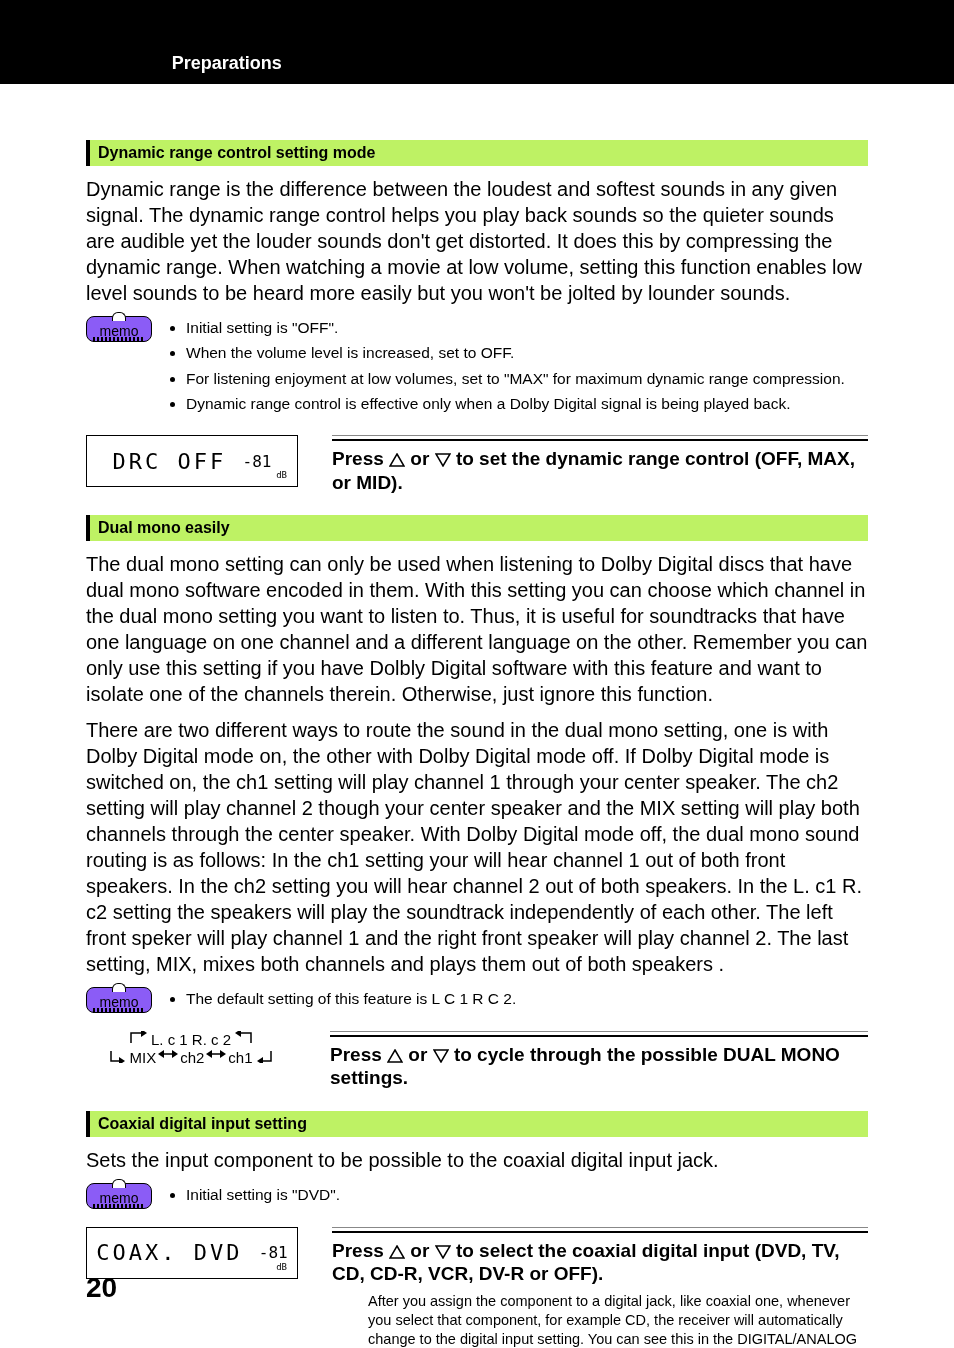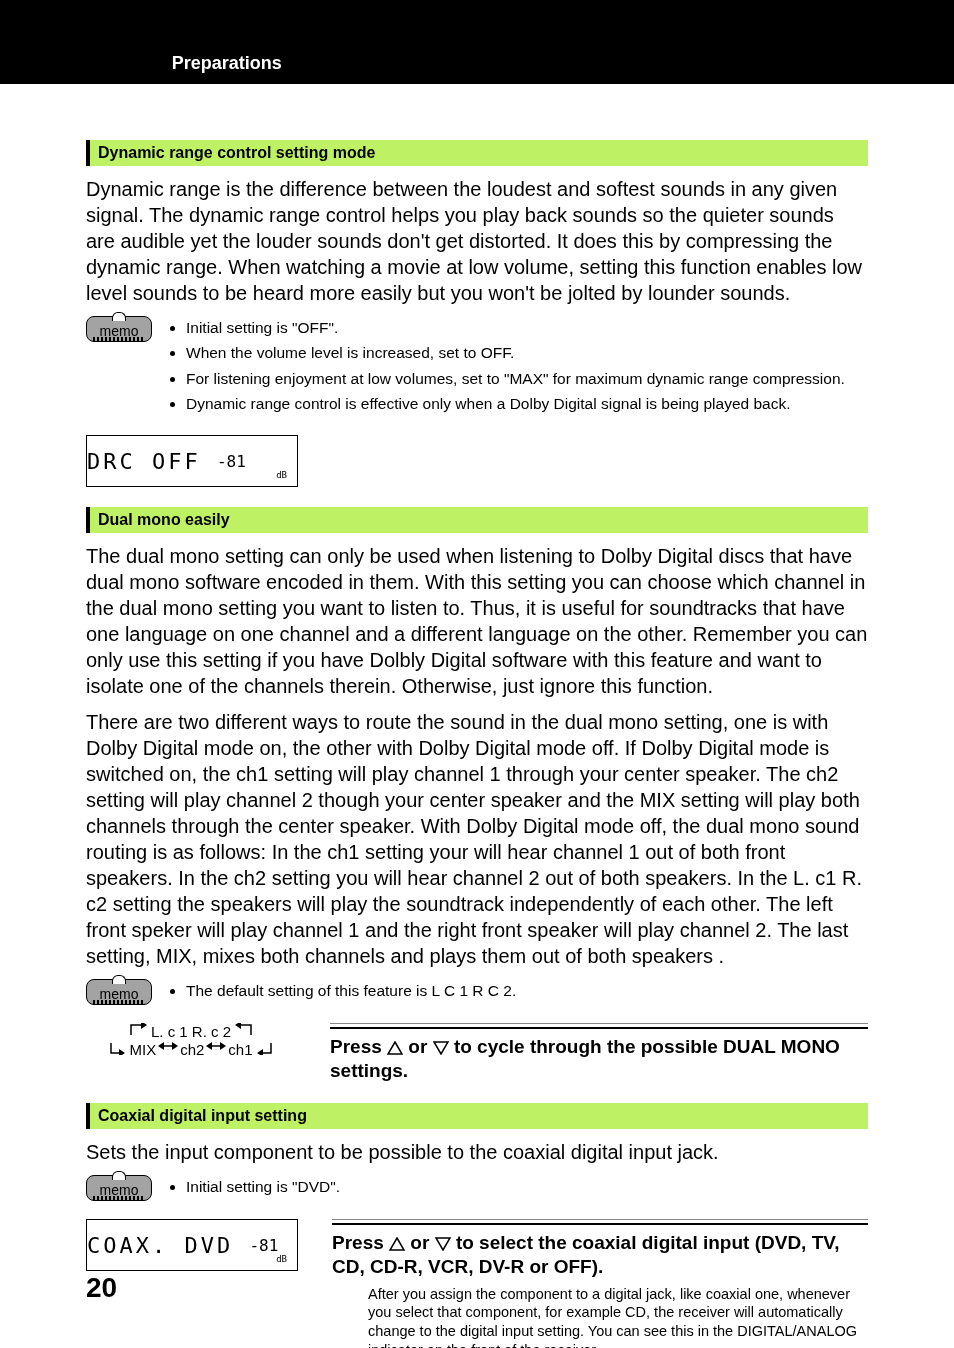--- a/index.html
+++ b/index.html
@@ -3,28 +3,28 @@
 <meta charset="utf-8">
 <style>
   html,body{margin:0;padding:0;background:#fff;font-family:Helvetica,Arial,sans-serif;color:#000;}
   .page{width:954px;height:1348px;position:relative;box-sizing:border-box;}
   .top-bar{background:#000;height:84px;display:flex;align-items:flex-end;padding:0 0 10px 18%;box-sizing:border-box;}
   .top-bar .title{color:#fff;font-weight:bold;font-size:18px;}
   .content{padding:40px 86px 0 86px;}
   .section-heading{background:#bef264;border-left:4px solid #000;padding:4px 8px;font-weight:bold;font-size:16px;margin:16px 0 10px 0;}
   .body-text{font-size:20px;line-height:1.3;margin:0 0 10px 0;}
   .memo-row{display:flex;align-items:flex-start;gap:14px;margin:8px 0 18px 0;}
-  .memo-box{border:1px solid #000;border-radius:8px;padding:6px 8px 2px 8px;font-size:14px;min-width:48px;text-align:center;position:relative;background:#a3a3a3;flex-shrink:0;}
+  .memo-box{border:1px solid #000;border-radius:8px;padding:6px 8px 2px 8px;font-size:14px;min-width:48px;text-align:center;position:relative;background:#8b5cf6;flex-shrink:0;}
   .memo-box::before{content:"";position:absolute;top:-5px;left:50%;width:12px;height:8px;border:1px solid #000;border-bottom:none;border-radius:6px 6px 0 0;transform:translateX(-50%);background:#fff;}
   .memo-box::after{content:"";position:absolute;bottom:-1px;left:6px;right:6px;height:5px;background:repeating-linear-gradient(90deg,#000 0 2px,transparent 2px 4px);}
   .memo-row ul{margin:0;padding-left:20px;font-size:15.5px;line-height:1.5;}
   .memo-row ul li{margin:0 0 2px 0;}
   .justify{text-align:justify;}
   .instruction-block{display:flex;align-items:flex-start;gap:34px;margin:6px 0 20px 0;}
-  .display-box{border:1px solid #000;width:210px;height:50px;display:flex;align-items:center;font-family:monospace;font-size:22px;letter-spacing:3px;flex-shrink:0;position:relative;}
+  .display-box{border:1px solid #000;width:210px;height:50px;display:flex;align-items:center;justify-content:center;font-family:monospace;font-size:22px;letter-spacing:3px;flex-shrink:0;position:relative;}
   .display-box .db{font-size:9px;position:absolute;right:10px;bottom:6px;letter-spacing:0;}
   .display-box .neg81{font-size:16px;letter-spacing:0;}
   .inst-text{flex:1;}
   .inst-text .rule{border-top:1px solid #888;border-bottom:2px solid #000;height:3px;margin-bottom:6px;}
   .inst-text .main{font-weight:bold;font-size:19px;line-height:1.25;}
   .inst-text .after{font-size:14.5px;line-height:1.3;margin-top:6px;margin-left:36px;}
   svg.tri{vertical-align:-2px;}
   .cycle-diagram{width:210px;height:60px;flex-shrink:0;font-size:15px;line-height:1.2;position:relative;}
   .cycle-diagram .row{display:flex;align-items:flex-start;justify-content:center;gap:2px;}
   .cycle-diagram svg{vertical-align:middle;}
@@ -51,20 +51,30 @@
         <li>When the volume level is increased, set to OFF.</li>
         <li class="justify">For listening enjoyment at low volumes, set to "MAX" for maximum dynamic range compression.</li>
         <li>Dynamic range control is effective only when a Dolby Digital signal is being played back.</li>
       </ul>
     </div>
 
     <div class="instruction-block">
       <div class="display-box">
         <span>DRC  OFF</span>&nbsp;<span class="neg81">-81</span>
         <span class="db">dB</span>
+      </div>
+      <div class="inst-text">
+        <div class="rule"></div>
+        <div class="main">
+          <span>Press </span><svg class="tri" width="16" height="14">
+              <polygon points="8,1 15,13 1,13" fill="none" stroke="#000" stroke-width="1.5"></polygon>
+            </svg><span> or </span><svg class="tri" width="16" height="14">
+              <polygon points="1,1 15,1 8,13" fill="none" stroke="#000" stroke-width="1.5"></polygon>
+            </svg><span> to set the dynamic range control (OFF, MAX, or MID).</span>
+        </div>
       </div>
     </div>
 
     <div class="section-heading">Dual mono easily</div>
     <p class="body-text">The dual mono setting can only be used when listening to Dolby Digital discs that have dual mono software encoded in them. With this setting you can choose which channel in the dual mono setting you want to listen to. Thus, it is useful for soundtracks that have one language on one channel and a different language on the other. Remember you can only use this setting if you have Dolbly Digital software with this feature and want to isolate one of the channels therein. Otherwise, just ignore this function.</p>
     <p class="body-text">There are two different ways to route the sound in the dual mono setting, one is with Dolby Digital mode on, the other  with Dolby Digital mode off. If Dolby Digital mode is switched on, the ch1 setting will play channel 1 through your center speaker. The ch2 setting will play channel 2 though your center speaker and the MIX setting will play both channels through the center speaker. With Dolby Digital mode off, the dual mono sound routing is as follows: In the ch1 setting your will hear channel 1 out of both front speakers. In the ch2 setting you will hear channel 2 out of both speakers. In the L. c1 R. c2 setting the speakers will play the soundtrack independently of each other. The left front speker will play channel 1 and the right front speaker will play channel 2. The last setting, MIX, mixes both channels and plays them out of both speakers .</p>
 
     <div class="memo-row">
       <div class="memo-box">memo</div>
       <ul>

